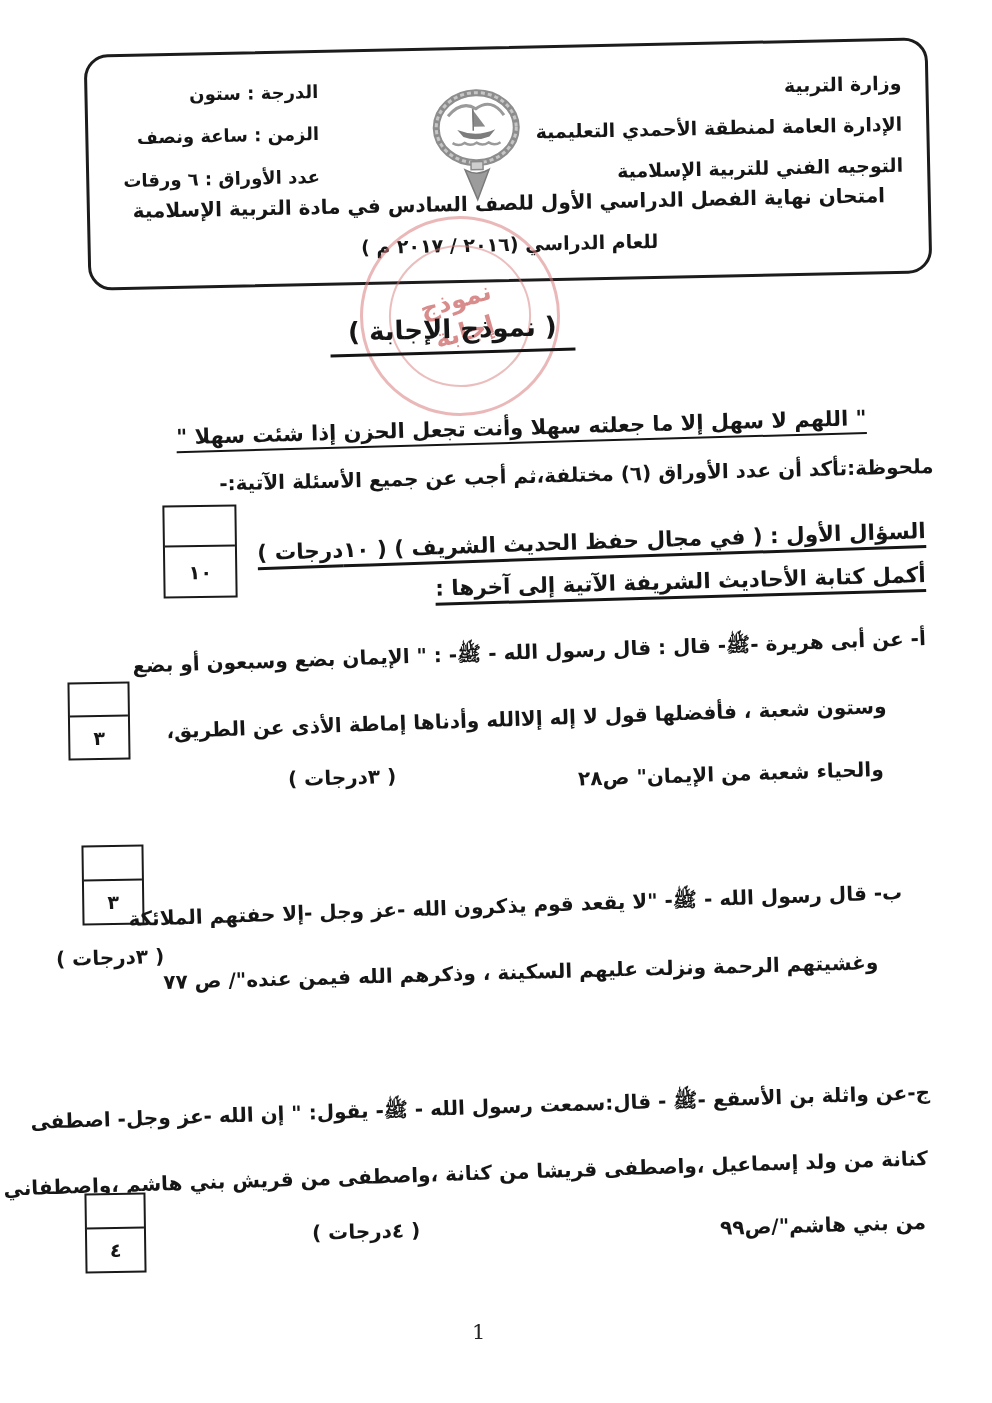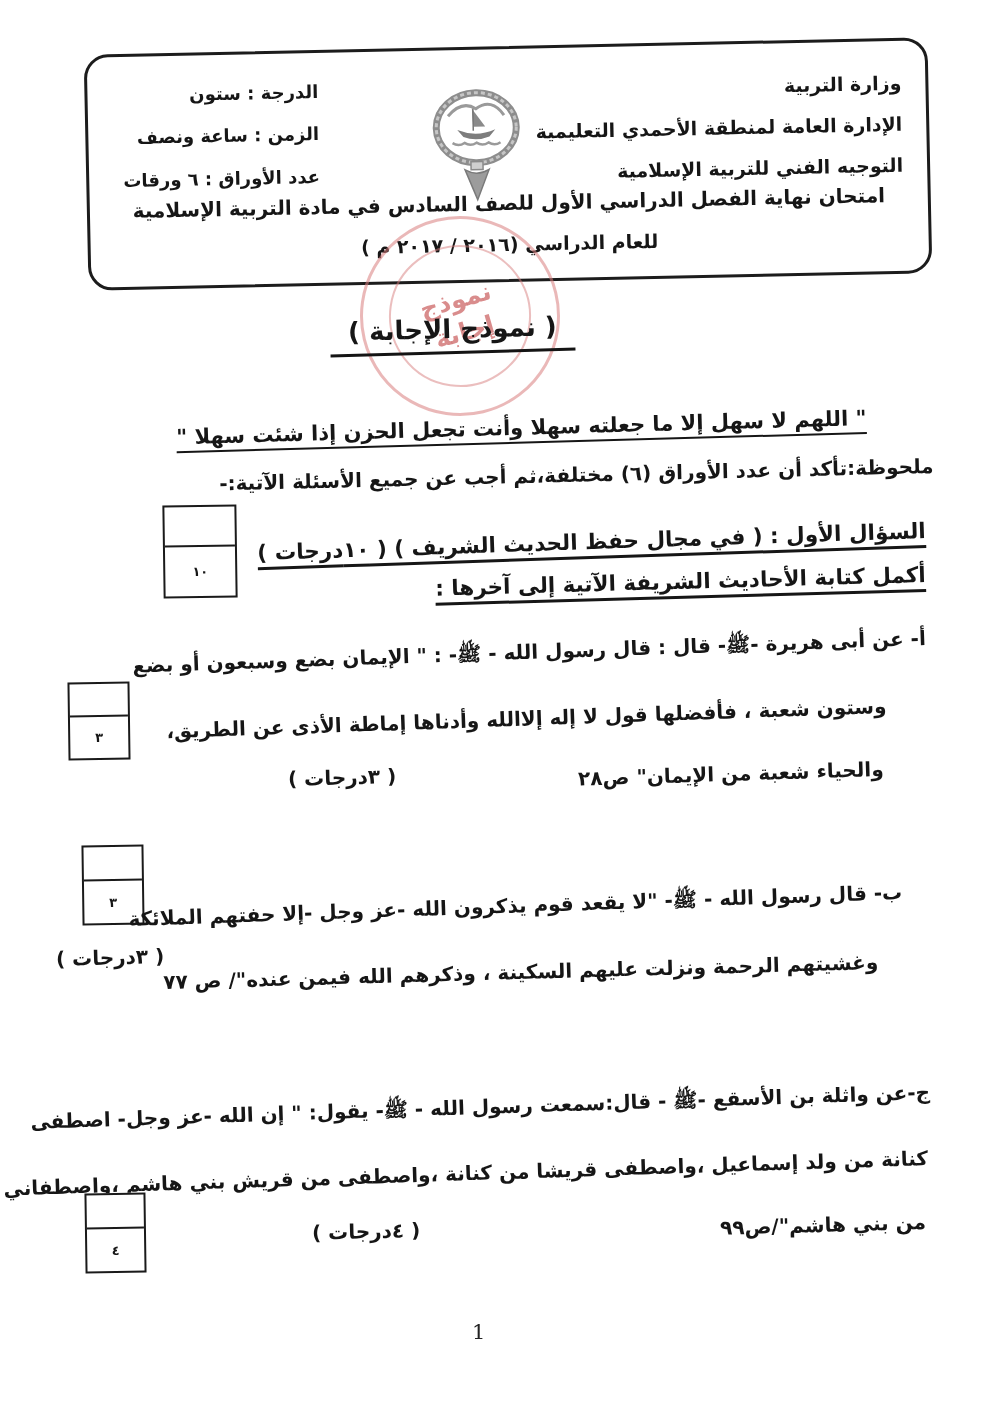--- a/index.html
+++ b/index.html
@@ -73,21 +73,21 @@
     transform-origin:right center;
   }
 
   
   .score-box {
     position:absolute; border:2.5px solid #1a1a1a; display:flex;
     flex-direction:column; transform:rotate(-0.8deg); background:#fff;
   }
   .score-top { flex:0 0 45%; border-bottom:2.5px solid #1a1a1a; }
   .score-bottom { flex:1; display:flex; align-items:center; justify-content:center;
-    font-size:13px; font-weight:bold; }
+    font-size:19px; font-weight:bold; }
   .box-q1 { left:163px; top:505px; width:74px; height:93px; }
   .box-a  { left:68px;  top:682px; width:62px; height:78px; }
   .box-b  { left:82px;  top:845px; width:62px; height:80px; }
   .box-c  { left:85px;  top:1193px; width:61px; height:80px; }
 
   
   .h-line {
     position:absolute; font-size:20px; font-weight:bold; white-space:nowrap;
     transform-origin:right center;
   }

